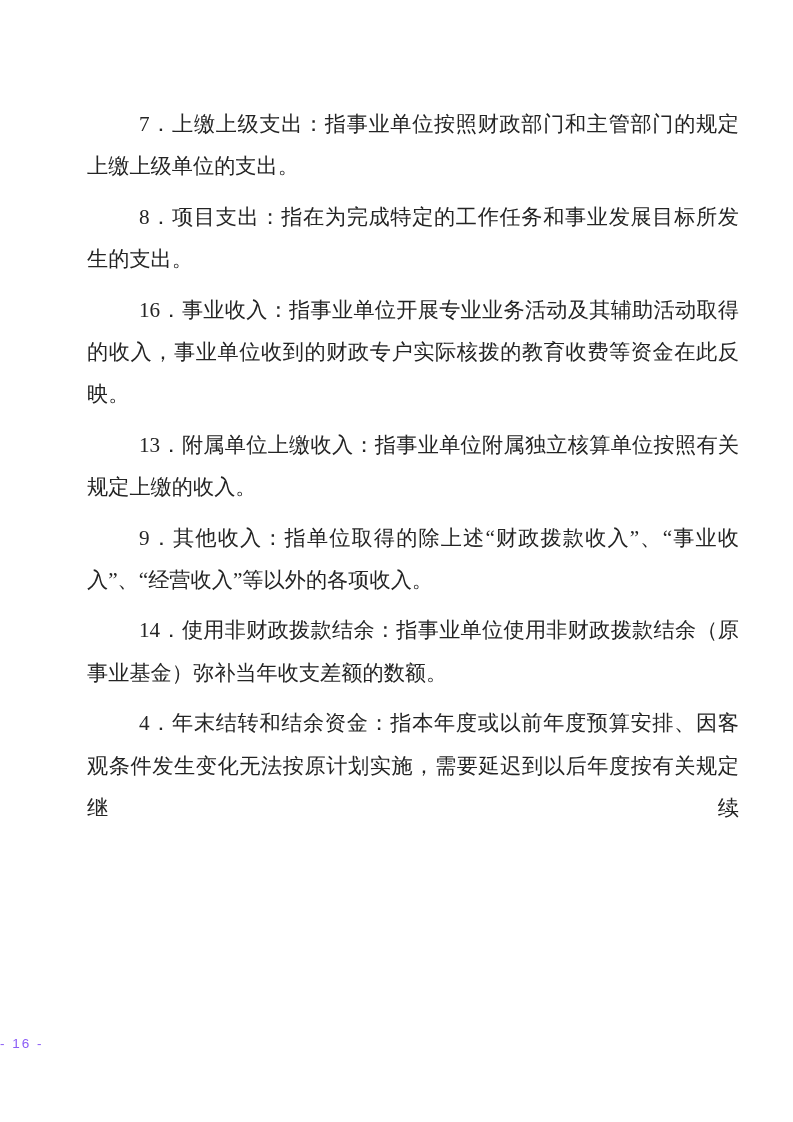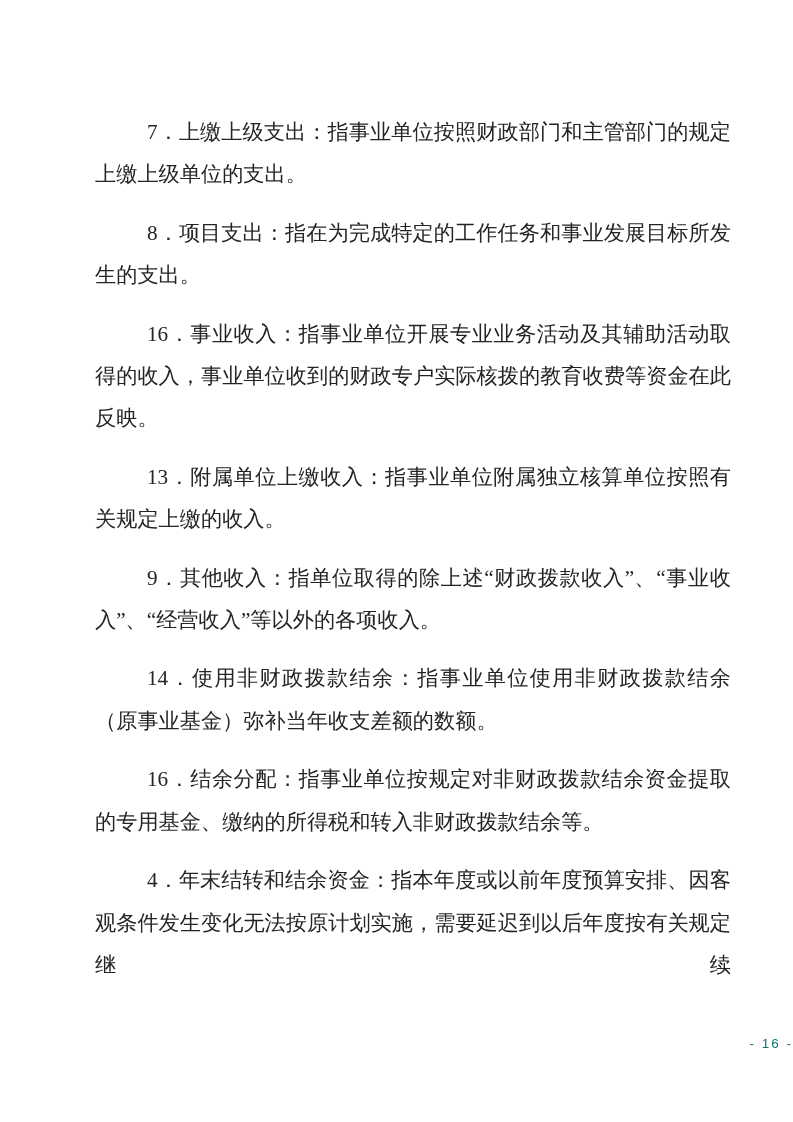--- a/index.html
+++ b/index.html
@@ -16,54 +16,53 @@
     font-family: "Liberation Serif", "DejaVu Serif", serif;
     color: #242424;
   }
   .content {
     position: absolute;
     left: 79px;
     top: 95px;
     width: 668px;
   }
   .para {
-    margin: 16px;
+    margin: 8px;
     padding: 0;
     font-size: 21.2px;
     line-height: 42.4px;
     text-align: justify;
     text-justify: inter-character;
     text-indent: 52px;
     letter-spacing: 0;
     word-break: break-all;
   }
   
   .para.continued {
     text-align-last: justify;
   }
   .page-number {
     position: absolute;
     top: 1036px;
     left: 0;
     width: 100%;
-    text-align: right;
+    text-align: left;
     font-family: "Liberation Sans", "DejaVu Sans", sans-serif;
     font-size: 13.5px;
     letter-spacing: 2px;
-    color: #0f766e;
+    color: #8b5cf6;
   }
 </style>
 </head>
 <body>
 
 <div class="page">
   <div class="content">
     <p class="para">7．上缴上级支出：指事业单位按照财政部门和主管部门的规定上缴上级单位的支出。</p>
     <p class="para">8．项目支出：指在为完成特定的工作任务和事业发展目标所发生的支出。</p>
     <p class="para">16．事业收入：指事业单位开展专业业务活动及其辅助活动取得的收入，事业单位收到的财政专户实际核拨的教育收费等资金在此反映。</p>
     <p class="para">13．附属单位上缴收入：指事业单位附属独立核算单位按照有关规定上缴的收入。</p>
     <p class="para">9．其他收入：指单位取得的除上述“财政拨款收入”、“事业收入”、“经营收入”等以外的各项收入。</p>
     <p class="para">14．使用非财政拨款结余：指事业单位使用非财政拨款结余（原事业基金）弥补当年收支差额的数额。</p>
-    <p class="para">16．结余分配：指事业单位按规定对非财政拨款结余资金提取的专用基金、缴纳的所得税和转入非财政拨款结余等。</p>
     <p class="para continued">4．年末结转和结余资金：指本年度或以前年度预算安排、因客观条件发生变化无法按原计划实施，需要延迟到以后年度按有关规定继续</p>
   </div>
   <div class="page-number">- 16 -</div>
 </div>
 
 </body></html>

